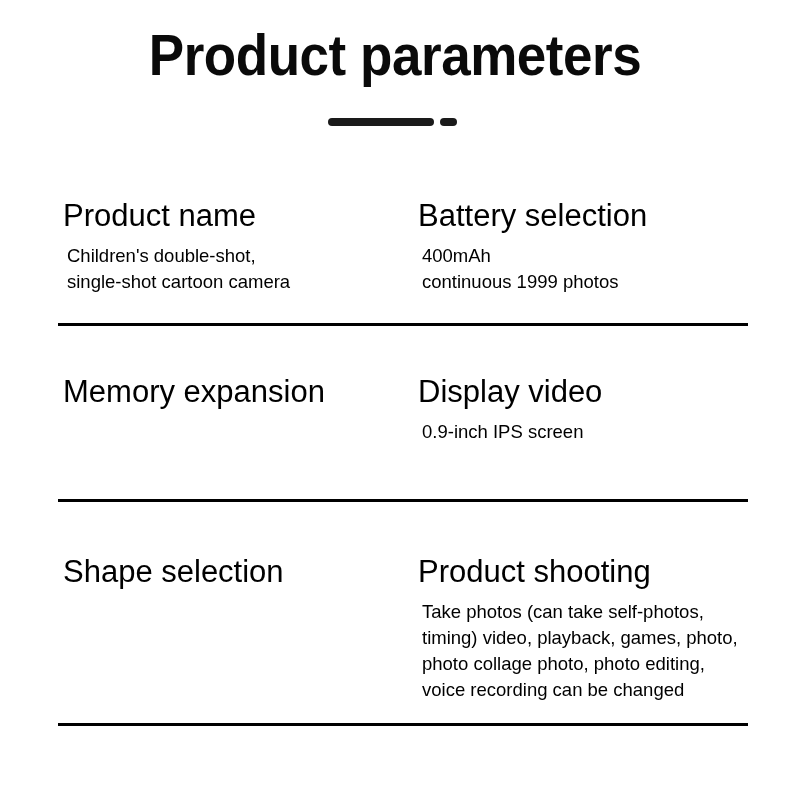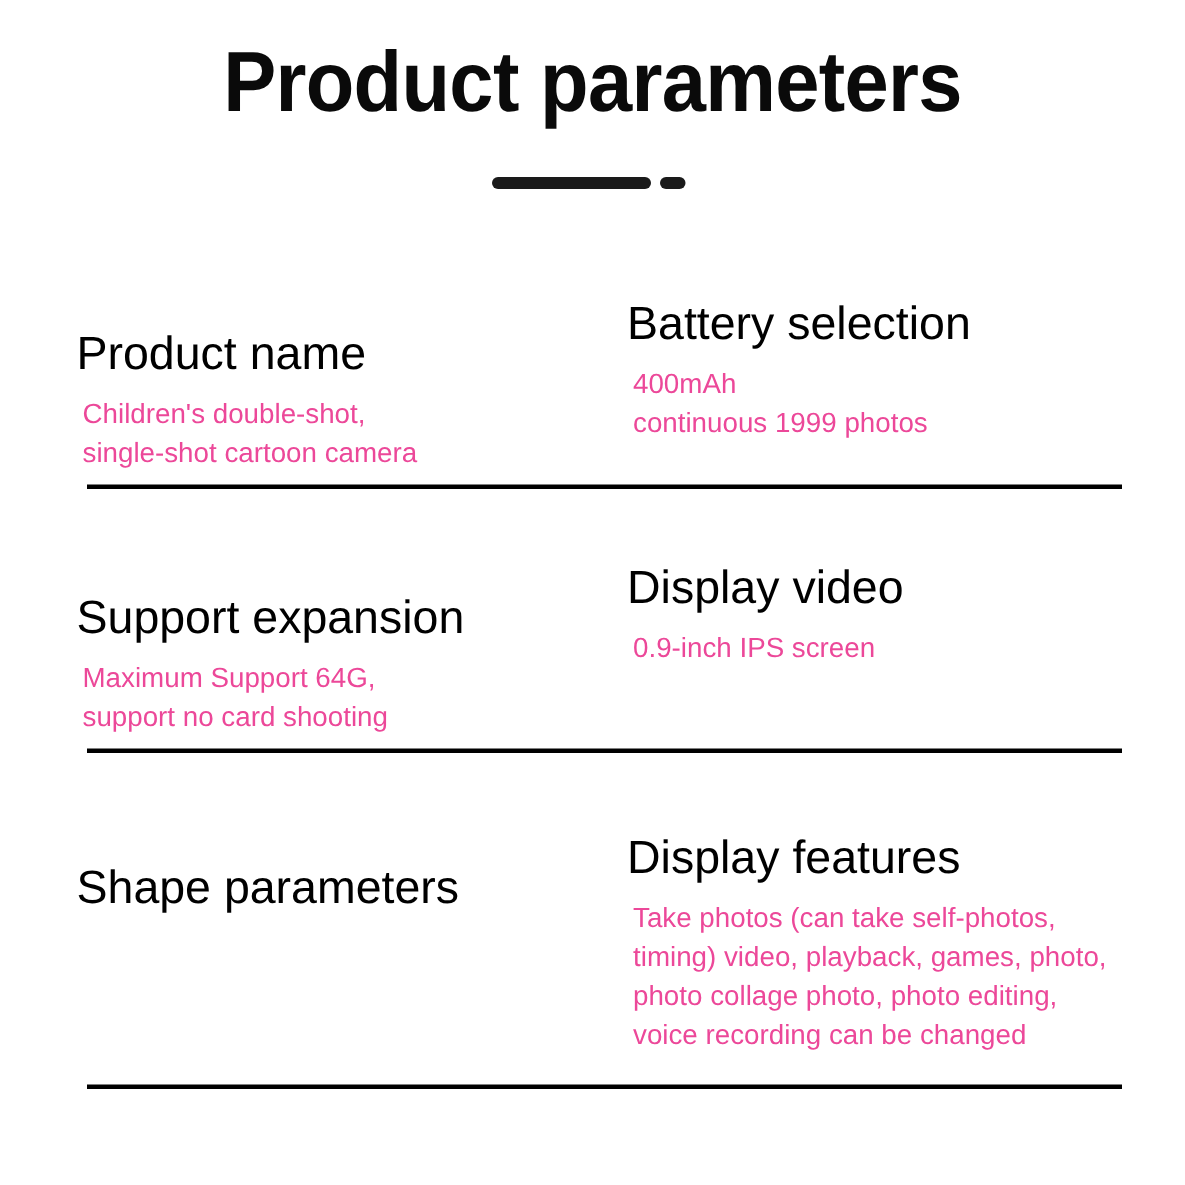--- a/index.html
+++ b/index.html
@@ -85,38 +85,38 @@
     width: 790px;
   }
   .spec-row.row-1 { top: 198px; height: 128px; }
   .spec-row.row-2 { top: 374px; height: 128px; }
   .spec-row.row-3 { top: 554px; height: 172px; }
 
   .spec-cell {
     position: absolute;
     top: 0;
   }
-  .spec-cell.col-left  { left: 51px;  width: 350px; margin-top: 20px; }
+  .spec-cell.col-left  { left: 63px;  width: 350px; }
   .spec-cell.col-right { left: 418px; width: 355px; }
 
   .spec-label {
     display: block;
     font-size: 31px;
     line-height: 36px;
     font-weight: normal;
     color: #000000;
     white-space: nowrap;
     margin: 0 0 9px 0;
   }
 
   .spec-value {
     display: block;
     font-size: 18.5px;
     line-height: 26px;
-    color: #ec4899;
+    color: #000000;
     white-space: pre-line;
     margin-left: 4px;
   }
 
   
   .divider {
     position: absolute;
     left: 58px;
     width: 690px;
     height: 3px;
@@ -150,36 +150,34 @@
       </div>
       <div class="spec-cell col-right">
         <span class="spec-label">Battery selection</span>
         <span class="spec-value">400mAh
 continuous 1999 photos</span>
       </div>
     </div>
 
     <div class="spec-row row-2">
       <div class="spec-cell col-left">
-        <span class="spec-label">Support expansion</span>
-        <span class="spec-value">Maximum Support 64G,
-support no card shooting</span>
+        <span class="spec-label">Memory expansion</span>
       </div>
       <div class="spec-cell col-right">
         <span class="spec-label">Display video</span>
         <span class="spec-value">0.9-inch IPS screen</span>
       </div>
     </div>
 
     <div class="spec-row row-3">
       <div class="spec-cell col-left">
-        <span class="spec-label">Shape parameters</span>
+        <span class="spec-label">Shape selection</span>
       </div>
       <div class="spec-cell col-right">
-        <span class="spec-label">Display features</span>
+        <span class="spec-label">Product shooting</span>
         <span class="spec-value">Take photos (can take self-photos,
 timing) video, playback, games, photo,
 photo collage photo, photo editing,
 voice recording can be changed</span>
       </div>
     </div>
 
   </div>
 
   <div class="divider d-1"></div>

